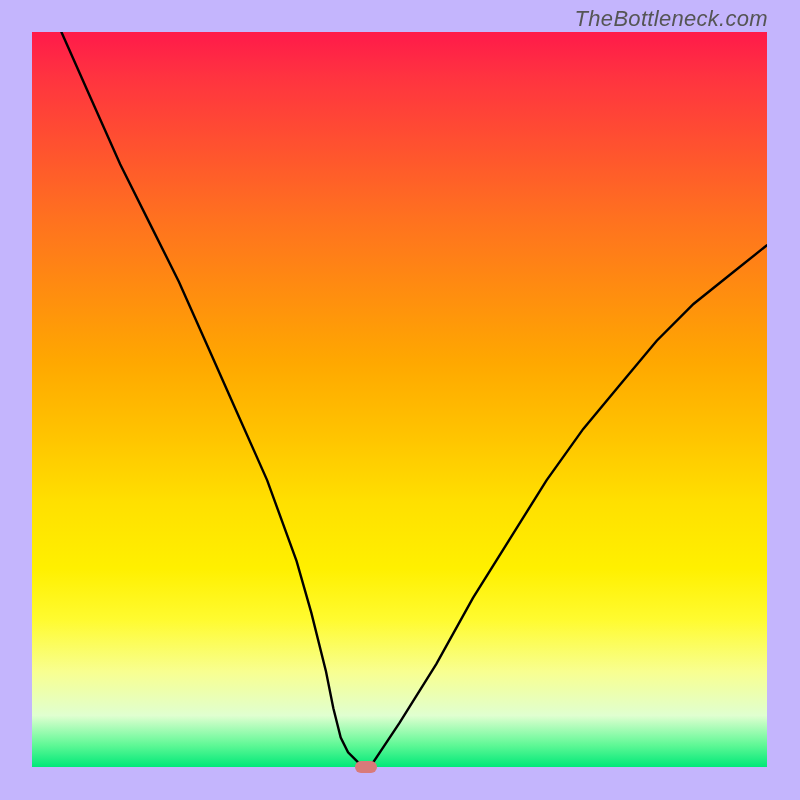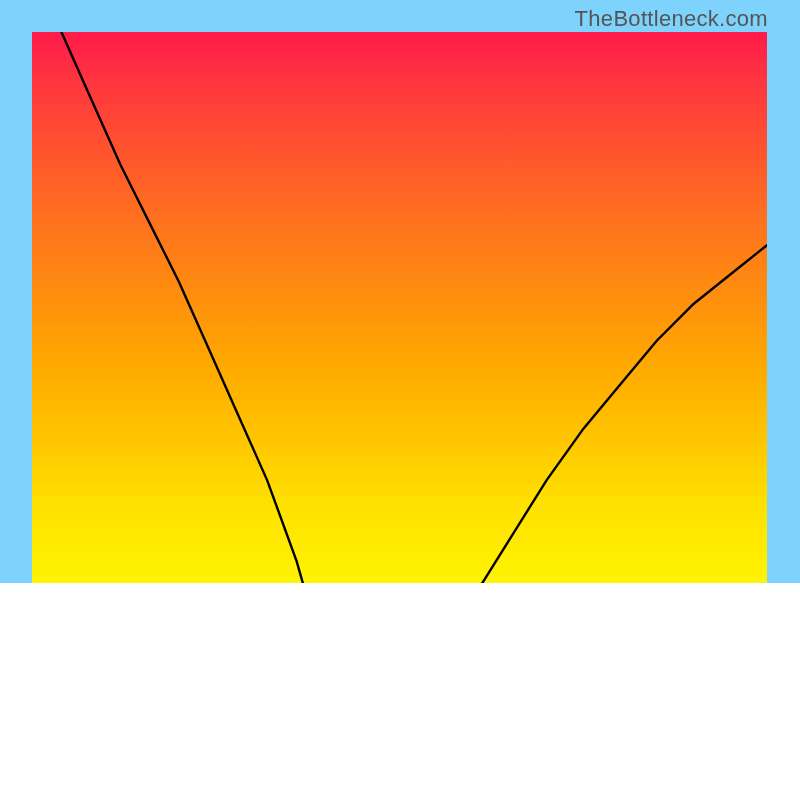--- a/index.html
+++ b/index.html
@@ -4,22 +4,23 @@
 <style>
   body {
     margin: 0;
     padding: 0;
     background: #fff;
     font-family: Arial, Helvetica, sans-serif;
   }
   .chart-container {
     position: relative;
     width: 800px;
-    height: 583px;
-    background: #7dd3fc;
+    height: 800px;
+    background: #c4b5fd;
+    font-style: italic;
   }
   .plot-area {
     position: absolute;
     left: 32px;
     top: 32px;
     width: 735px;
     height: 735px;
     background: linear-gradient(to bottom,
       #ff1a4a 0%,
       #ff3340 6%,

